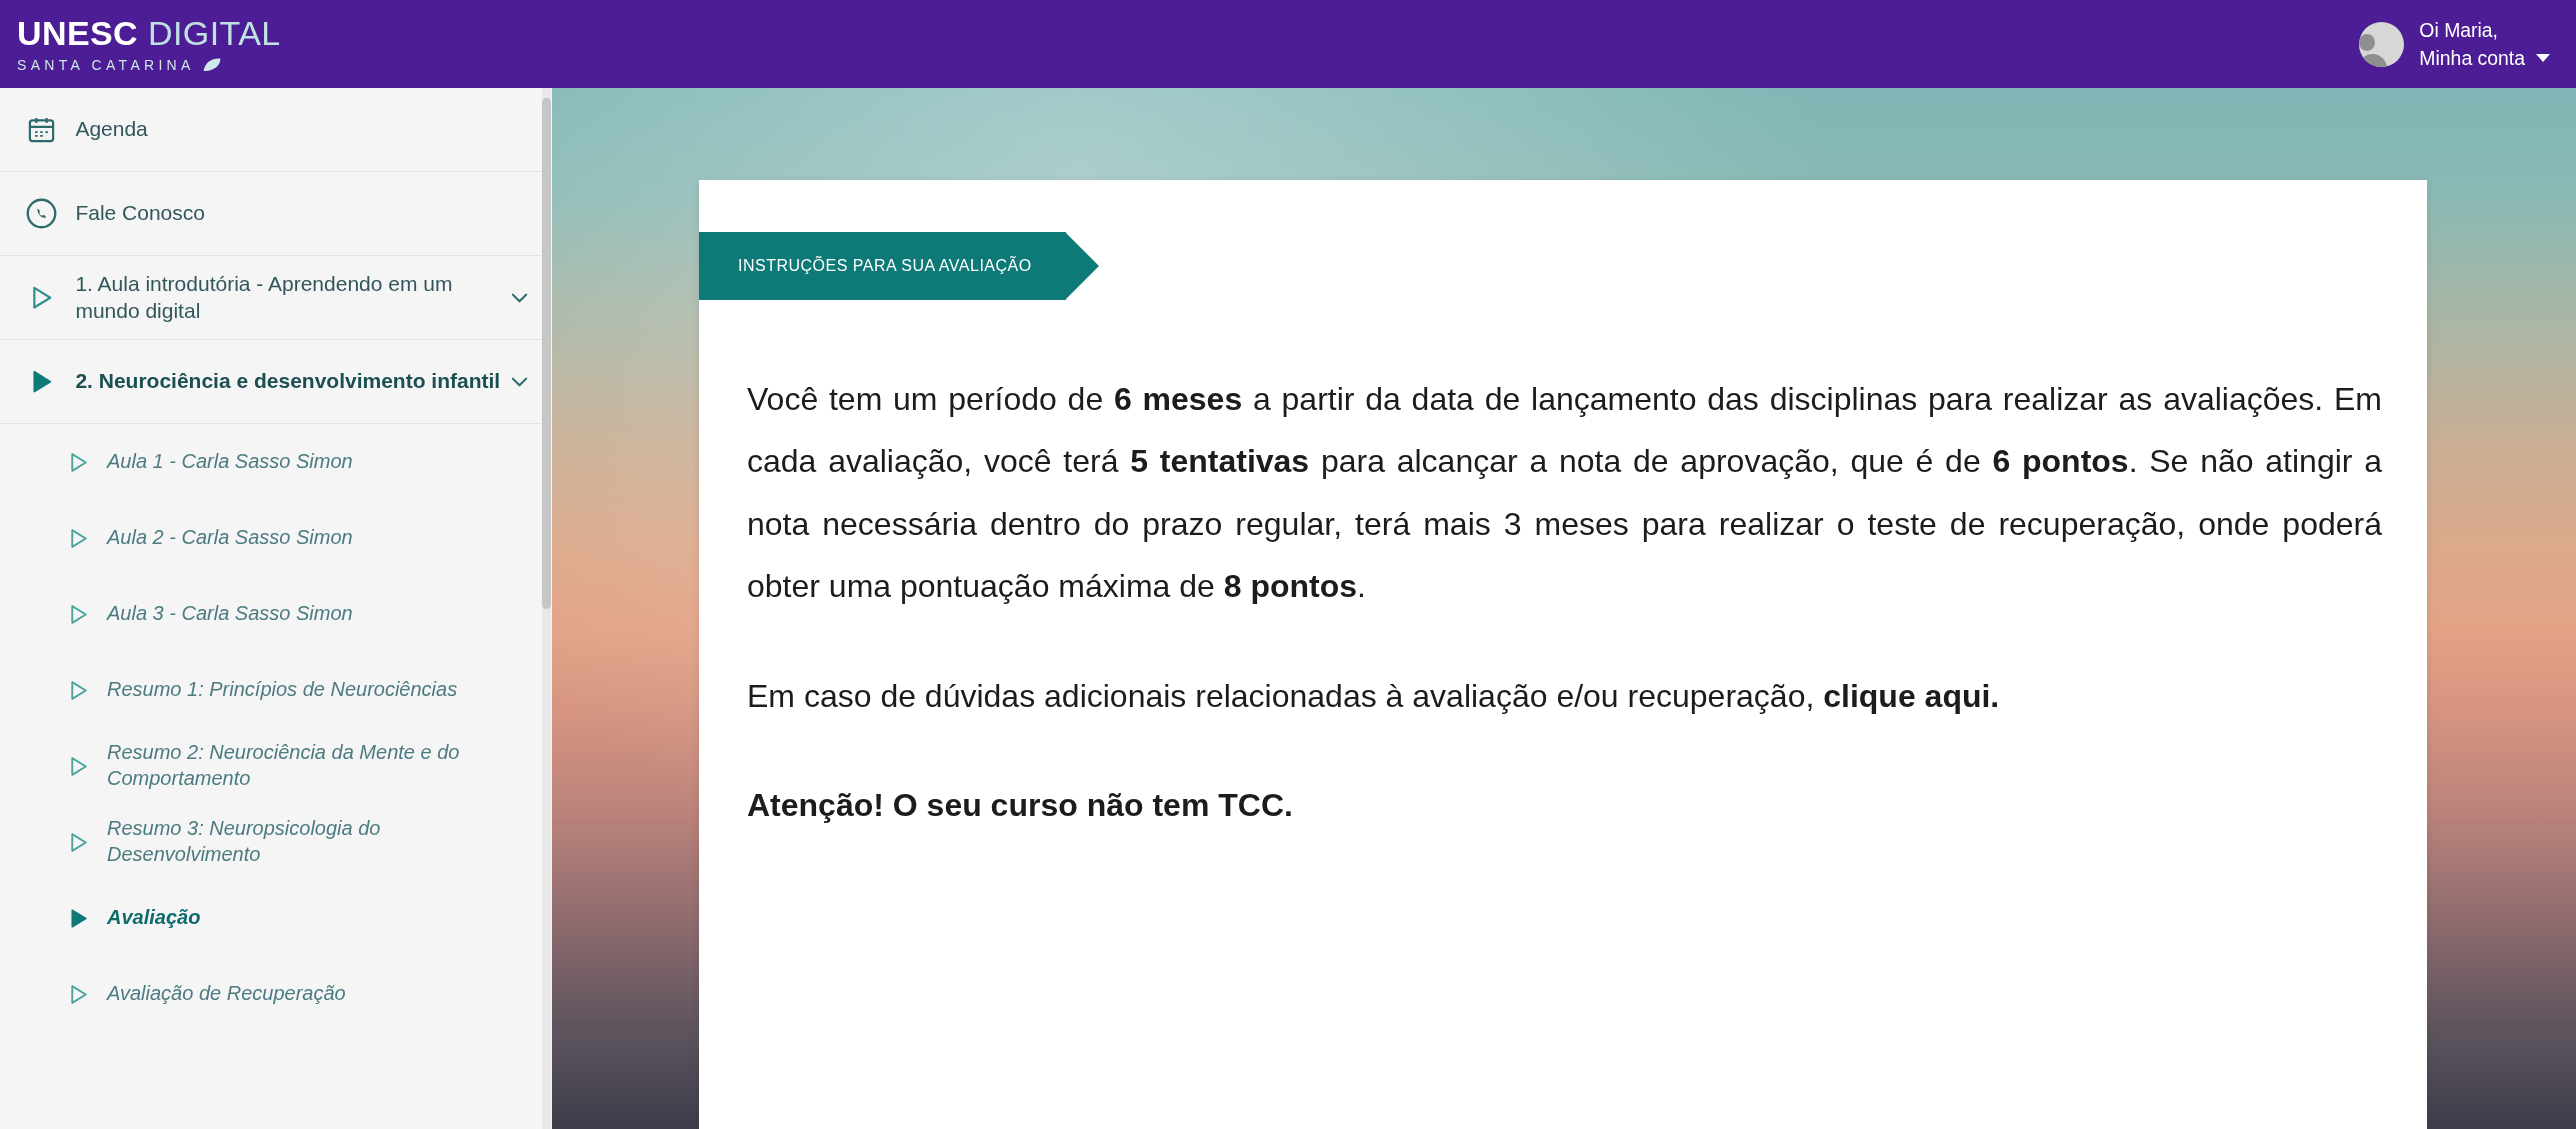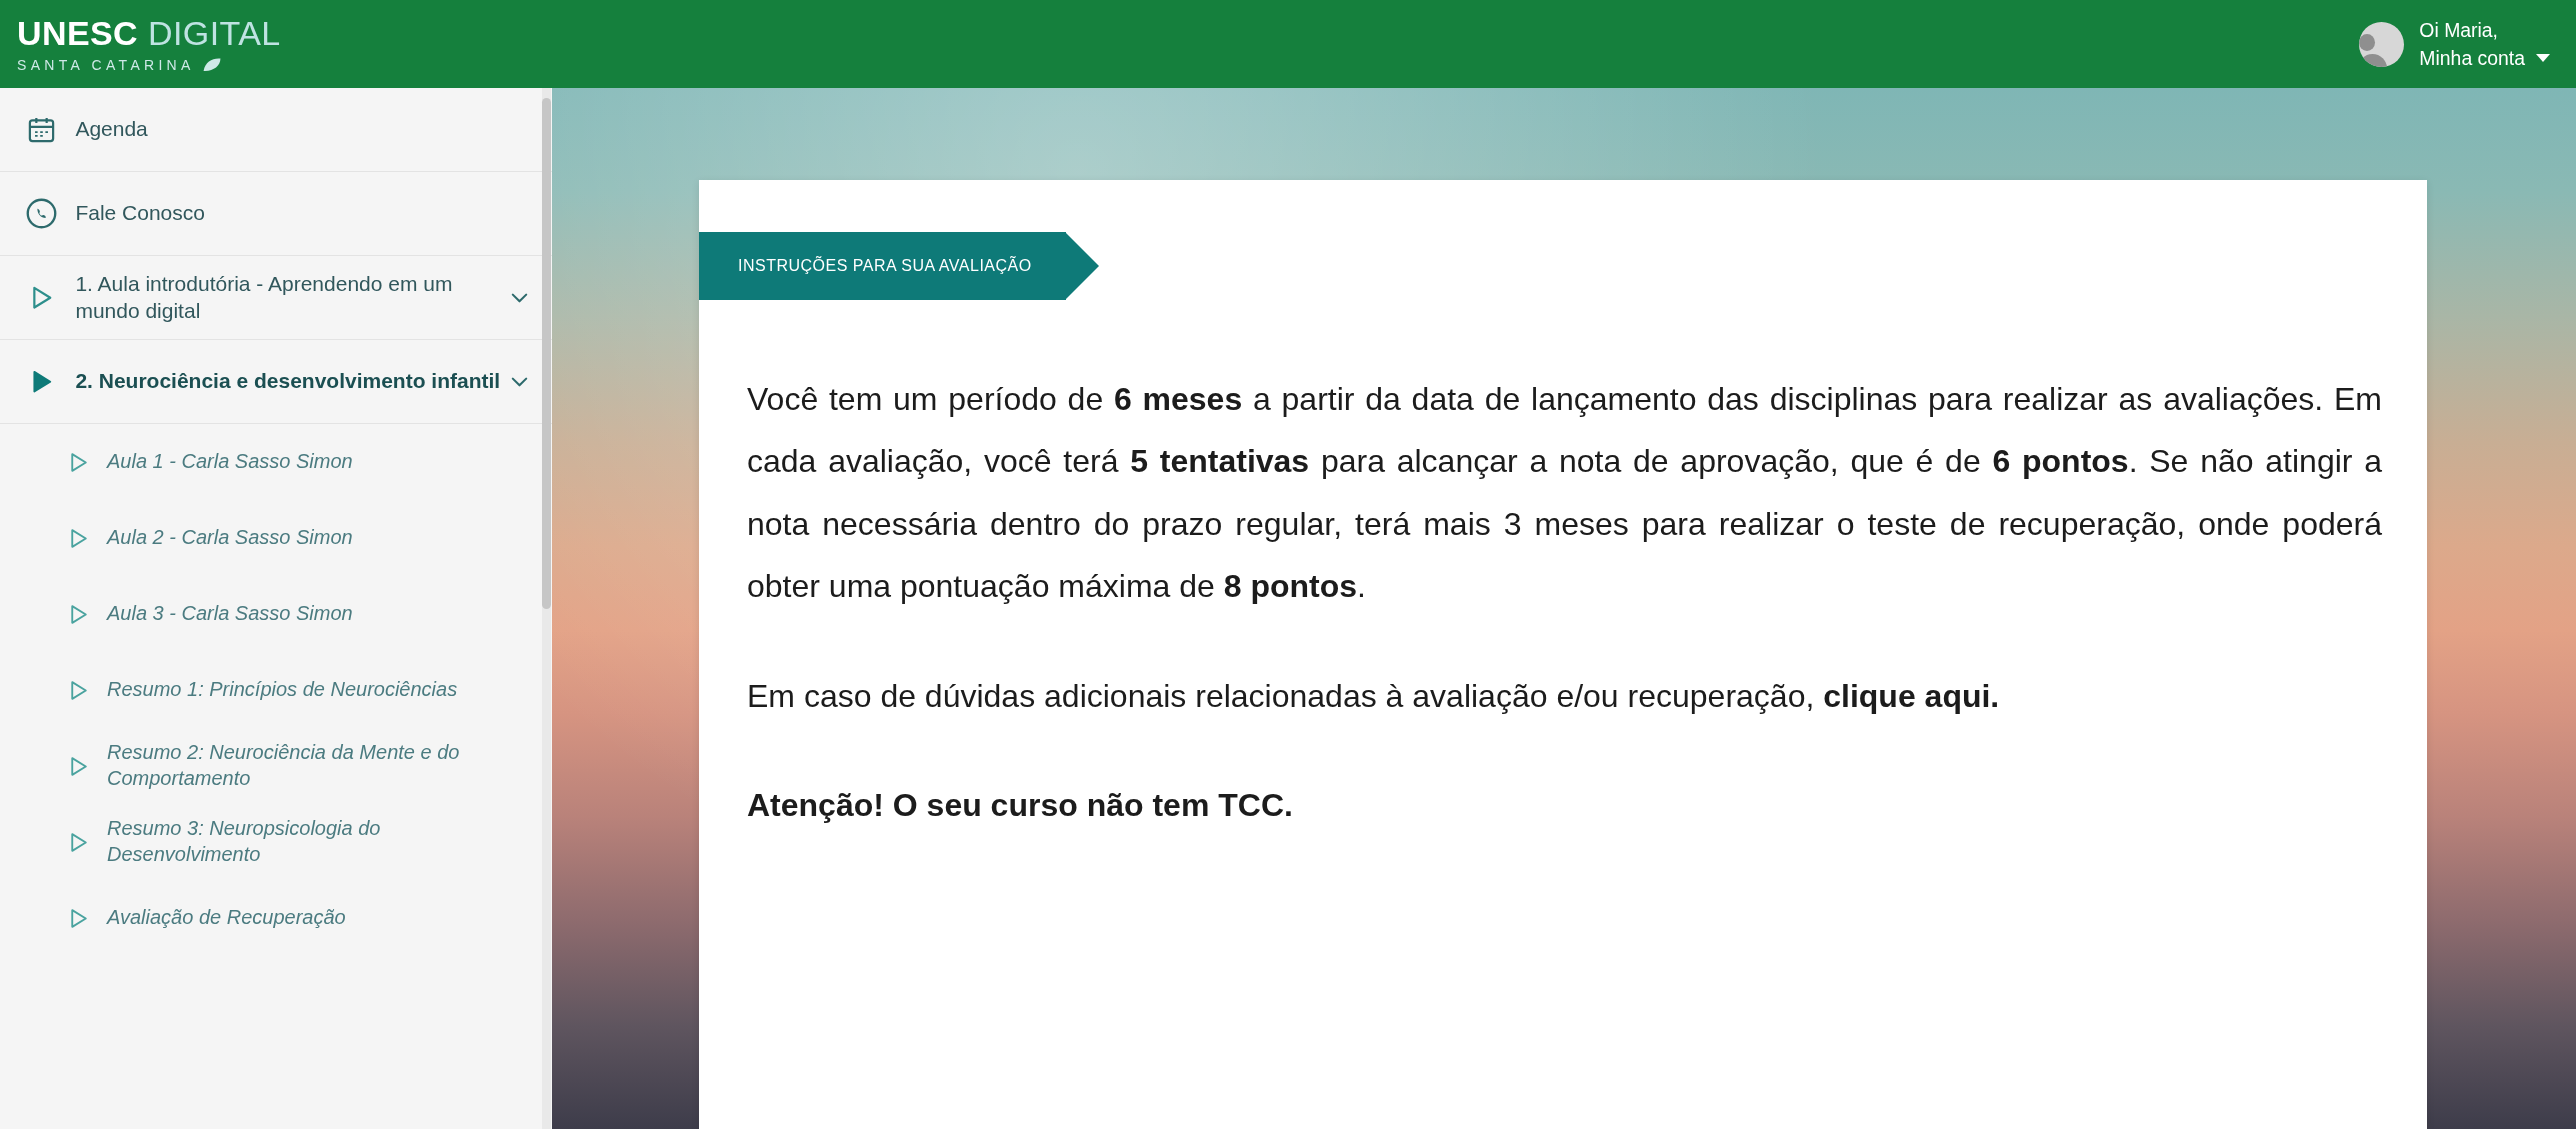--- a/index.html
+++ b/index.html
@@ -8,21 +8,21 @@
     width: 2576px; height: 1129px;
     overflow: hidden;
     font-family: "Liberation Sans", sans-serif;
     background: #ffffff;
   }
 
   
   .topbar {
     position: absolute; top: 0; left: 0;
     width: 2576px; height: 88px;
-    background: #15803d;
+    background: #4c1d95;
     display: flex; align-items: center;
     justify-content: space-between;
     z-index: 30;
   }
   .brand {
     display: flex; flex-direction: column;
     margin-left: 17px; line-height: 1;
   }
   .brand-top { display: flex; align-items: baseline; }
   .brand-unesc {
@@ -310,20 +310,28 @@
 
   <div class="side-item lesson">
     <span class="ico">
       <svg width="25" height="25" viewBox="0 0 24 24" fill="none" stroke="#4aa39f" stroke-width="1.8" stroke-linejoin="round">
           <path d="M6 4 L19 12 L6 20 Z"></path>
         </svg>
     </span>
     <span class="lbl">Resumo 3: Neuropsicologia do Desenvolvimento</span>
   </div>
 
+  <div class="side-item lesson active">
+    <span class="ico">
+      <svg width="25" height="25" viewBox="0 0 24 24" fill="#0e7a78" stroke="#0e7a78" stroke-width="1.5" stroke-linejoin="round">
+          <path d="M6 4 L19 12 L6 20 Z"></path>
+        </svg>
+    </span>
+    <span class="lbl">Avaliação</span>
+  </div>
 
   <div class="side-item lesson">
     <span class="ico">
       <svg width="25" height="25" viewBox="0 0 24 24" fill="none" stroke="#4aa39f" stroke-width="1.8" stroke-linejoin="round">
           <path d="M6 4 L19 12 L6 20 Z"></path>
         </svg>
     </span>
     <span class="lbl">Avaliação de Recuperação</span>
   </div>
 </div>

